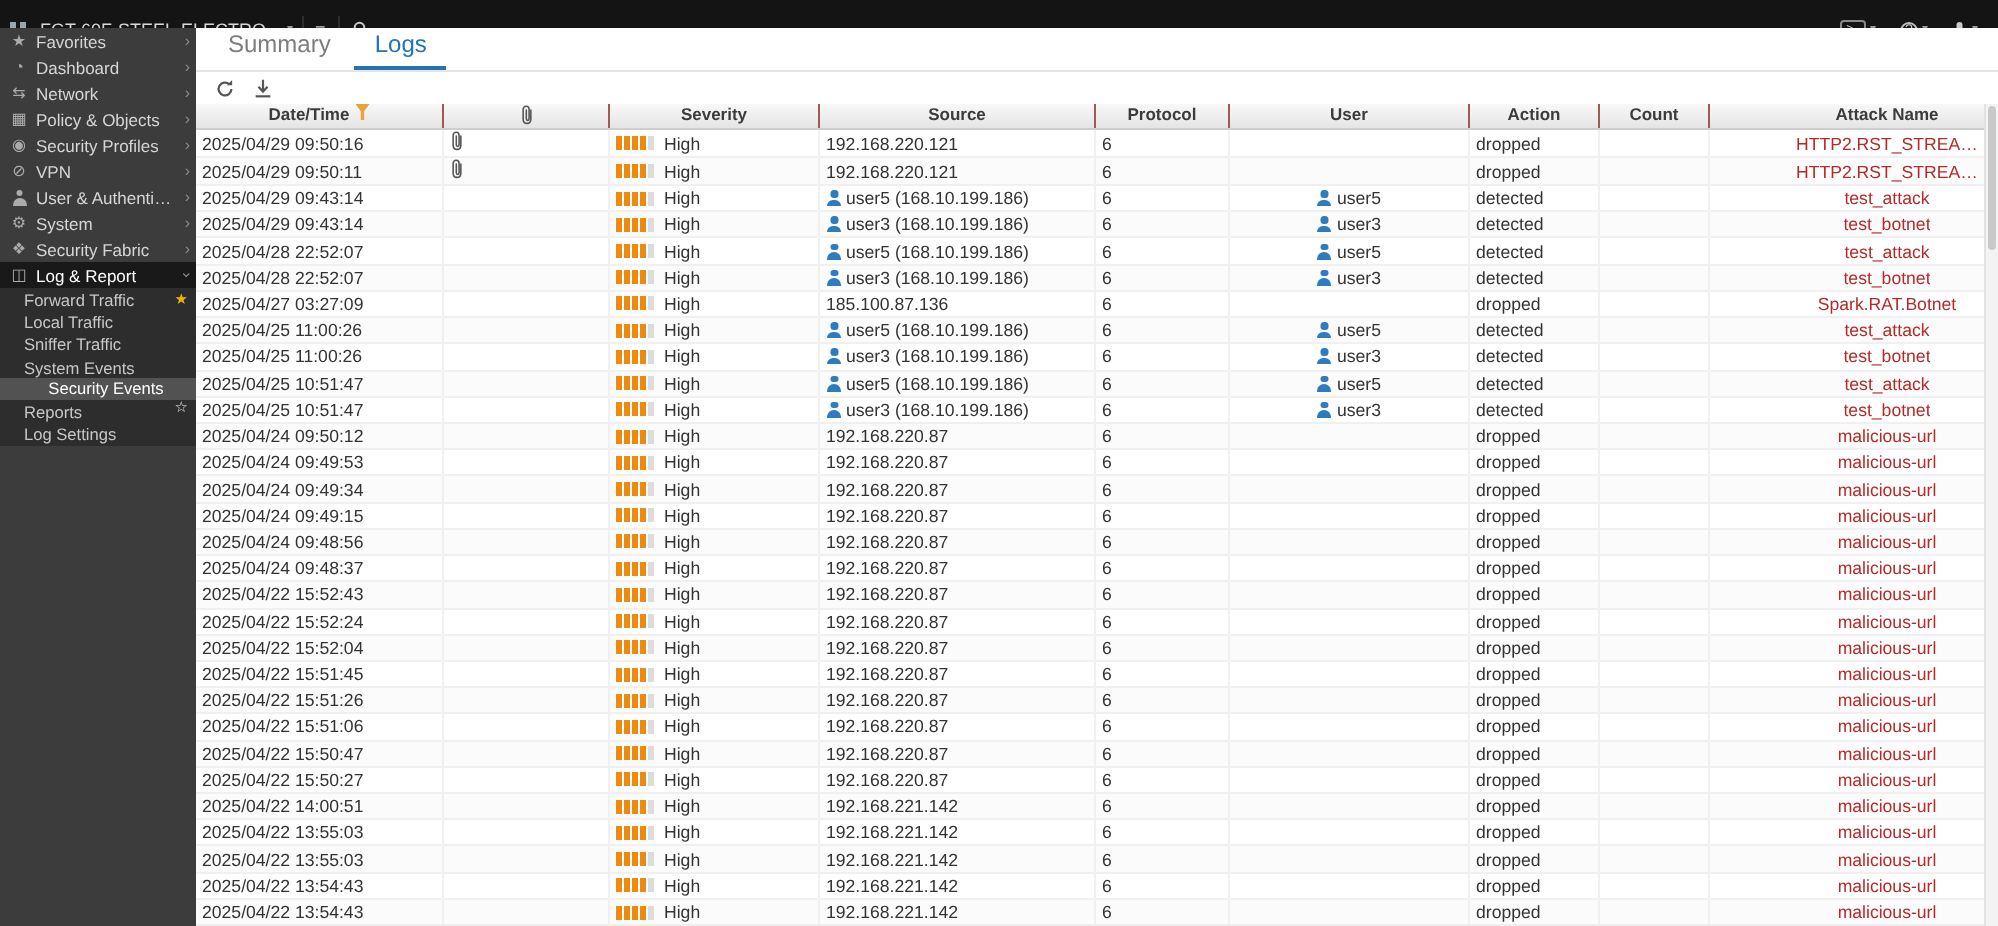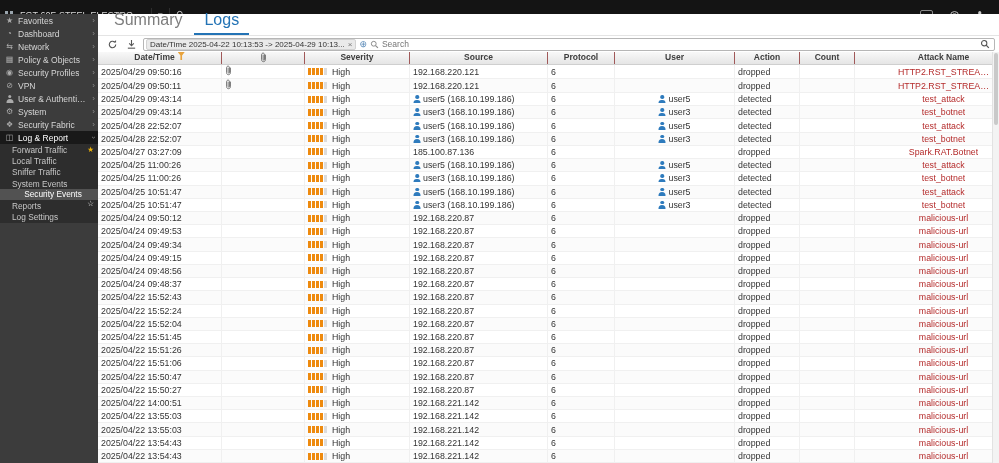--- a/index.html
+++ b/index.html
@@ -63,21 +63,21 @@
   .side-sub .substar{margin-left:auto;font-size:7.5px;}
   .side-sub .substar.filled{color:var(--star-yellow);}
   .side-sub .substar.outline{color:#e8e8e8;}
 
   
   .main{position:absolute;top:14px;left:98px;width:901px;height:449px;background:#fff;
     display:flex;flex-direction:column;}
 
   .tabs{height:22px;display:flex;align-items:flex-end;gap:2px;padding-left:6px;
     border-bottom:1px solid #e4e4e4;flex:0 0 22px;}
-  .tab{padding:3px 10px 4px;font-size:16px;color:#7d7d7d;cursor:pointer;border-bottom:2px solid transparent;}
+  .tab{padding:3px 10px 4px;font-size:12px;color:#7d7d7d;cursor:pointer;border-bottom:2px solid transparent;}
   .tab.active{color:var(--accent);border-bottom-color:var(--accent);}
 
   .toolbar{height:16px;flex:0 0 16px;display:flex;align-items:center;gap:4px;padding:0 4px 0 7px;}
   .icon-btn{width:15px;height:13px;display:flex;align-items:center;justify-content:center;
     background:transparent;border:none;cursor:pointer;flex:0 0 15px;}
   .filterbox{flex:1 1 auto;min-width:0;height:13px;border:1px solid #b6b6b6;border-radius:2px;
     display:flex;align-items:center;gap:3px;padding:0 2px;background:#fff;}
   .pill{background:#eaeaea;border:1px solid #d2d2d2;border-radius:2px;height:11px;
     display:flex;align-items:center;gap:3px;padding:0 3px;font-size:8px;color:#333;white-space:nowrap;}
   .pill .x{color:#777;font-size:8px;cursor:pointer;}
@@ -259,38 +259,20 @@
             <path d="M9.5 6a3.5 3.5 0 1 1-1.1-2.55" fill="none" stroke="#555" stroke-width="1.2"></path>
             <path d="M9.9 1.1v2.8H7.1z" fill="#555"></path>
           </svg>
       </button>
       <button class="icon-btn">
         <svg width="11" height="11" viewBox="0 0 12 12">
             <path d="M6 1v6M3.5 4.8L6 7.4 8.5 4.8" stroke="#555" stroke-width="1.2" fill="none"></path>
             <path d="M2 10h8" stroke="#555" stroke-width="1.2"></path>
           </svg>
       </button>
-      <div class="filterbox">
-        <span class="pill">
-          <span>Date/Time 2025-04-22 10:13:53 -&gt; 2025-04-29 10:13...</span>
-          <span class="x">×</span>
-        </span>
-        <span class="plus">⊕</span>
-        <span><svg width="9" height="9" viewBox="0 0 12 12">
-              <circle cx="5" cy="5" r="3.2" fill="none" stroke="#8a8a8a" stroke-width="1.3"></circle>
-              <path d="M7.4 7.4L10.6 10.6" stroke="#8a8a8a" stroke-width="1.5"></path>
-            </svg></span>
-        <input class="search-input" placeholder="Search" style="">
-        <button class="filter-search-btn">
-          <svg width="10" height="10" viewBox="0 0 12 12">
-              <circle cx="5" cy="5" r="3.2" fill="none" stroke="#555" stroke-width="1.3"></circle>
-              <path d="M7.4 7.4L10.6 10.6" stroke="#555" stroke-width="1.5"></path>
-            </svg>
-        </button>
-      </div>
     </div>
 
     <div class="t-head" id="thead">
         <div class="h-cell c-dt">
           <span class="h-label">Date/Time</span>
           <span class="funnel-icon"></span>
         </div>
         <div class="h-cell c-att">
           <span><svg width="7" height="11" viewBox="0 0 8 12">
               <path d="M6.2 3.2v5.2c0 1.5-1 2.4-2.2 2.4S1.8 9.9 1.8 8.4V2.8C1.8 1.8 2.5 1 3.5 1s1.7.8 1.7 1.8v5.4c0 .5-.3.9-.8.9s-.8-.4-.8-.9V3.2" stroke="#555" fill="none" stroke-width=".9" stroke-linecap="round"></path>

